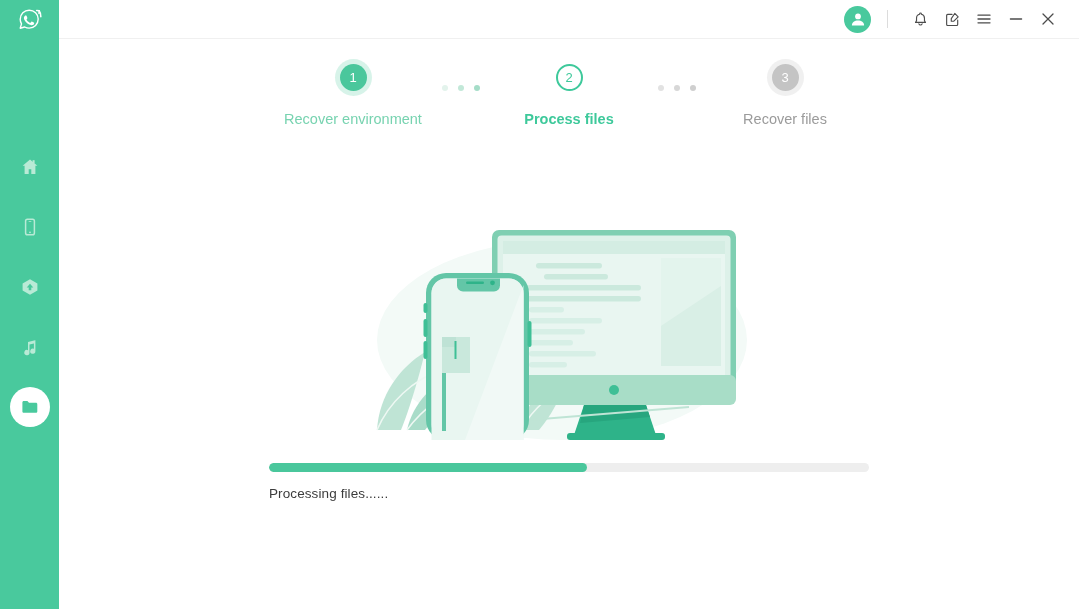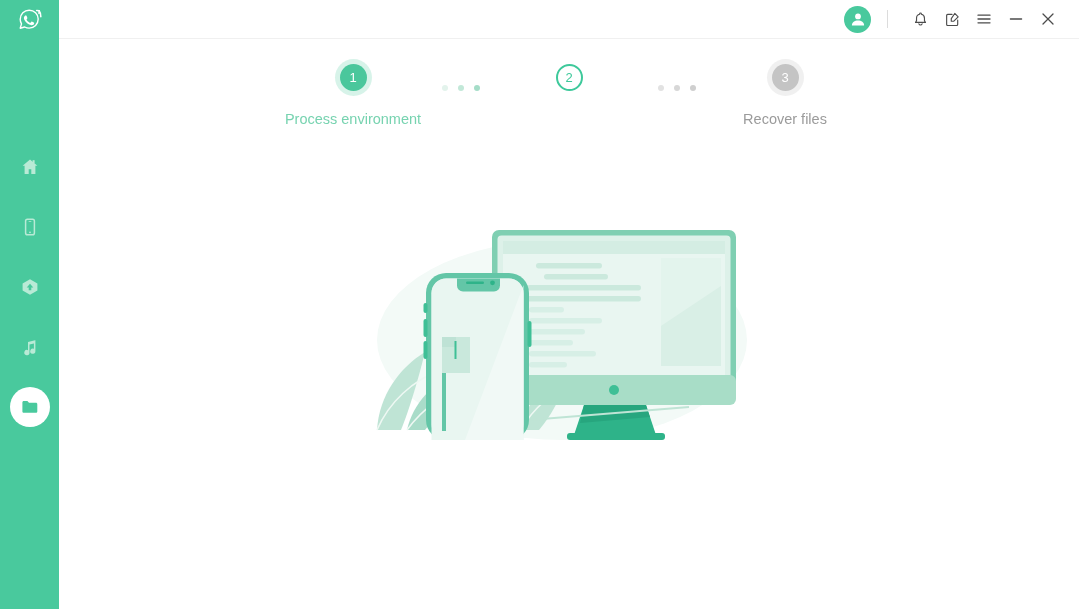--- a/index.html
+++ b/index.html
@@ -307,31 +307,32 @@
             <line x1="14" y1="4" x2="4" y2="14"></line>
           </g>
         </svg>
       </div>
     </div>
 
     <div class="steps">
 
       <div class="step" style="left:184px">
         <div class="step-circle done">1</div>
-        <div class="step-label done">Process environment</div>
+        <div class="step-label done">Recover environment</div>
       </div>
 
       <div class="dots" style="left:383px">
         <span class="dot" style="background:#e3f3ec"></span>
         <span class="dot" style="background:#c2e8d8"></span>
         <span class="dot" style="background:#a5ddc8"></span>
       </div>
 
       <div class="step" style="left:400px">
         <div class="step-circle current">2</div>
+        <div class="step-label current">Process files</div>
       </div>
 
       <div class="dots" style="left:599px">
         <span class="dot" style="background:#e2e2e2"></span>
         <span class="dot" style="background:#d7d7d7"></span>
         <span class="dot" style="background:#cfcfcf"></span>
       </div>
 
       <div class="step" style="left:616px">
         <div class="step-circle todo">3</div>
@@ -402,15 +403,21 @@
         <rect x="54.5" y="116" width="4" height="18" rx="2" fill="#3fbf96"></rect>
         <rect x="158.5" y="96" width="4" height="26" rx="2" fill="#3fbf96"></rect>
 
         <rect x="73" y="112" width="28" height="36" fill="#c9e8dc"></rect>
         <rect x="73" y="112" width="14" height="10" fill="#bee2d5"></rect>
         <rect x="85.5" y="116" width="2" height="18" fill="#3fbf96"></rect>
         <rect x="73" y="148" width="4" height="58" fill="#63c6a7"></rect>
       </svg>
     </div>
 
+    <div class="progress-wrap">
+      <div class="progress-track">
+        <div class="progress-fill" id="progress-fill" style="width: 53%;"></div>
+      </div>
+      <div class="progress-text">Processing files......</div>
+    </div>
 
   </div>
 </div>
 
 </body></html>

